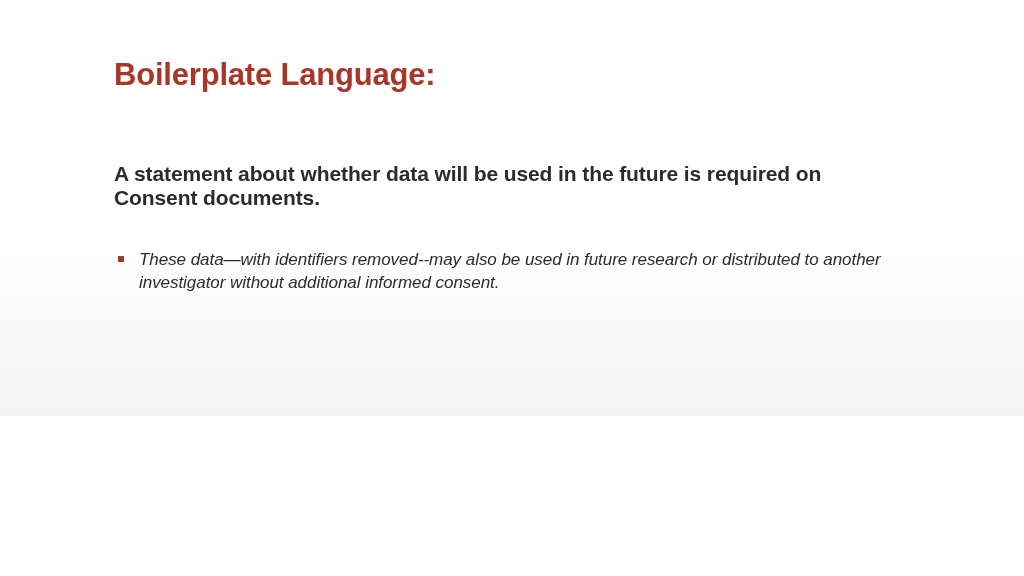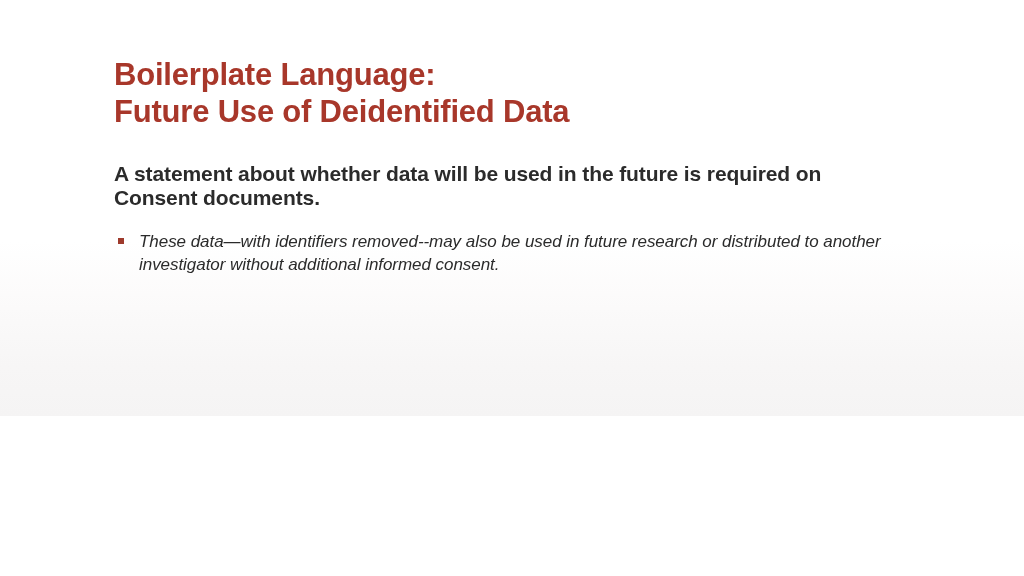--- a/index.html
+++ b/index.html
@@ -58,21 +58,21 @@
     font-size: 21px;
     line-height: 24px;
     letter-spacing: -0.1px;
     font-weight: bold;
   }
 
   
   #bullet-list {
     position: absolute;
     left: 114px;
-    top: 230px;
+    top: 248px;
     width: 790px;
   }
   .bullet-item {
     position: relative;
     padding-left: 25px;
     margin-bottom: 20px;
     color: #2b2b2b;
     font-family: "Liberation Sans", sans-serif;
     font-style: italic;
     font-size: 17px;
@@ -105,21 +105,20 @@
     background: #a4543f;
   }
 </style>
 </head>
 <body>
 
 <div id="slide">
 
   <div id="title-block">
     <div class="title-line">Boilerplate Language:</div>
-    <div class="title-line">Future Use of Deidentified Data</div>
   </div>
 
   <div id="intro-paragraph">A statement about whether data will be used in the future is required on Consent documents.</div>
 
   <div id="bullet-list">
 
     <div class="bullet-item">
       <span class="bullet-marker"></span>
       <span class="bullet-text">These data—with identifiers removed--may also be used in future research or distributed to another investigator without additional informed consent.</span>
     </div>

